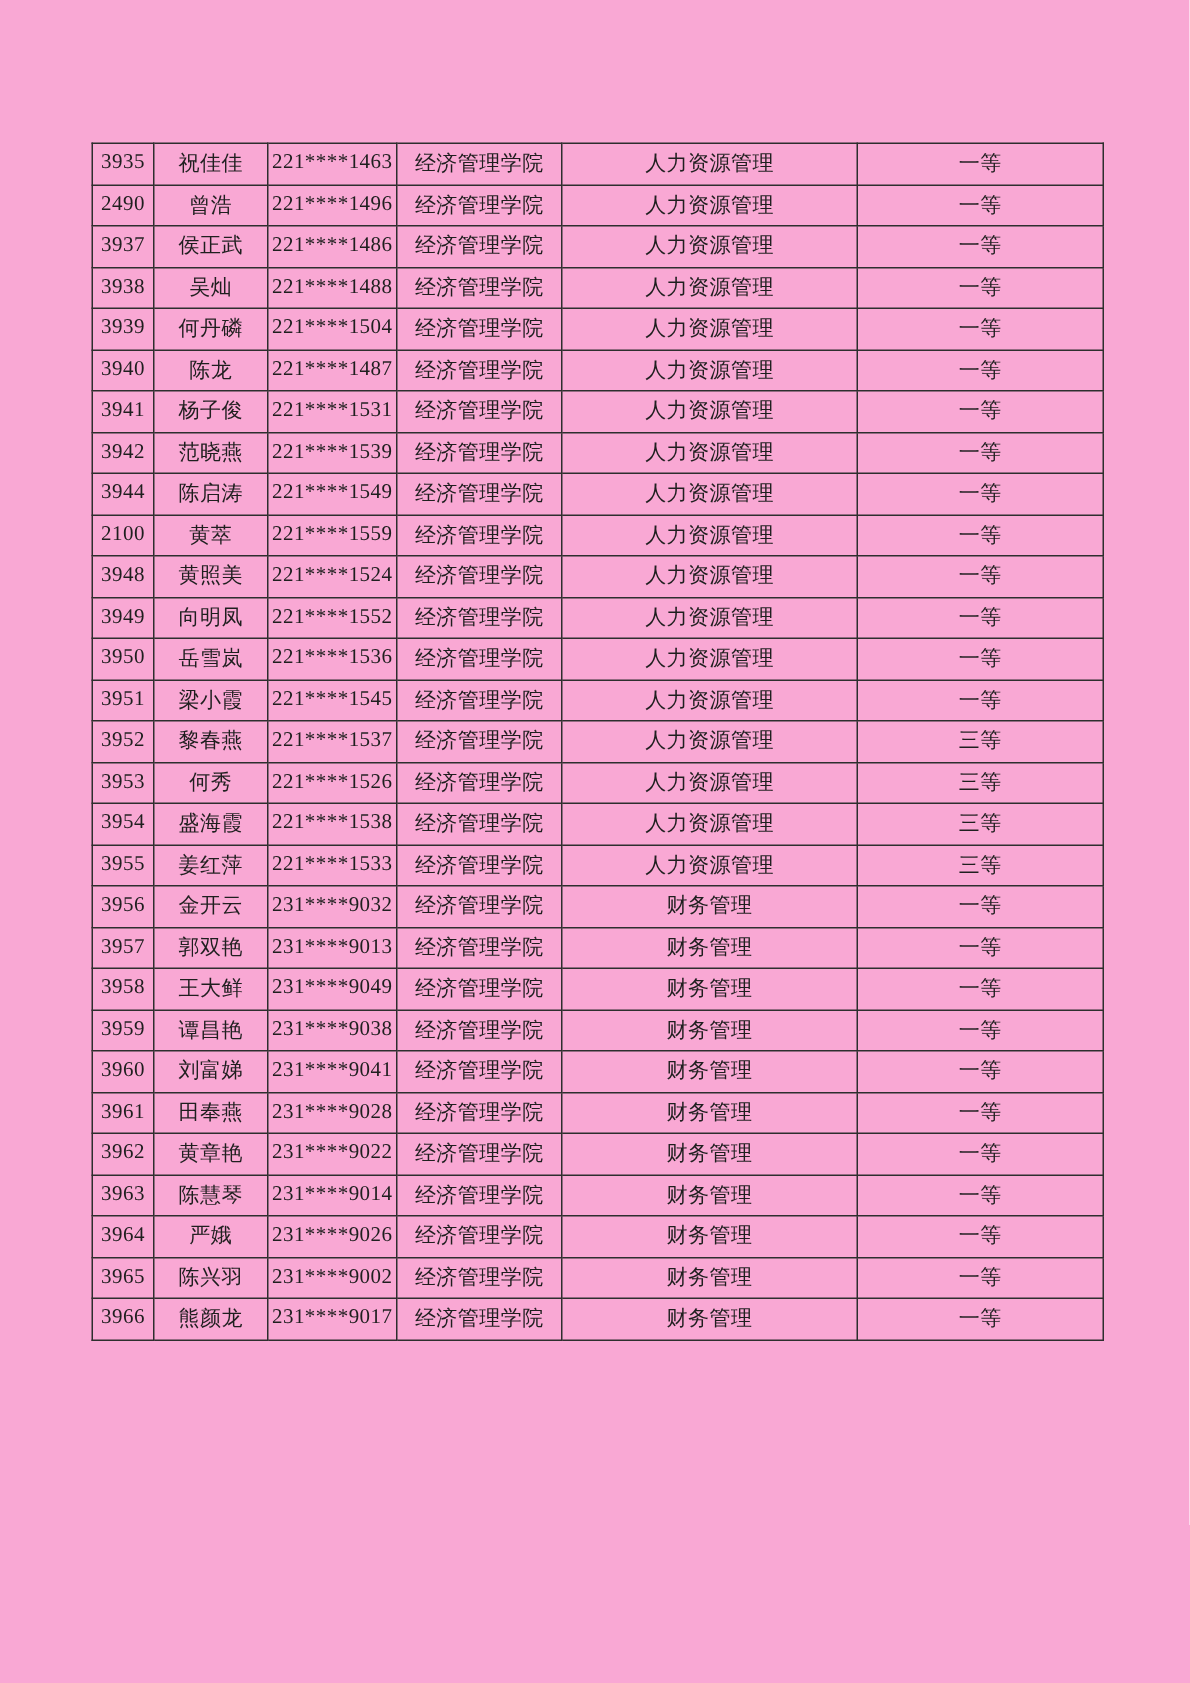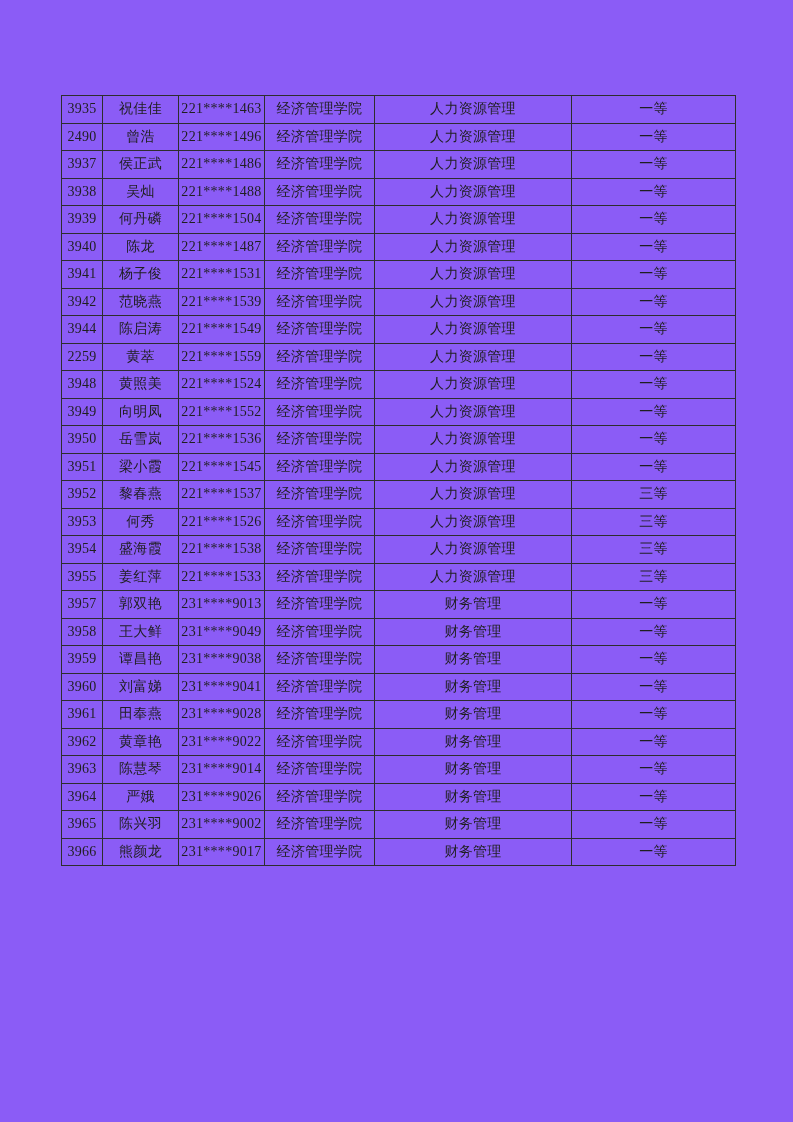--- a/index.html
+++ b/index.html
@@ -5,21 +5,21 @@
   * { margin: 0; padding: 0; box-sizing: border-box; }
   html, body { background: #ffffff; }
   body {
     font-family: "Liberation Serif", "DejaVu Serif", serif;
     color: #1f1f1f;
   }
   .page {
     position: relative;
     width: 793px;
     height: 1122px;
-    background: #8b5cf6;
+    background: #f9a8d4;
     overflow: hidden;
   }
   table.award-table {
     position: absolute;
     left: 61px;
     top: 95px;
     width: 674px;
     border-collapse: collapse;
     table-layout: fixed;
   }
@@ -118,21 +118,21 @@
         </tr>
         <tr>
           <td class="col-id">3944</td>
           <td class="col-name">陈启涛</td>
           <td class="col-sno">221****1549</td>
           <td class="col-college">经济管理学院</td>
           <td class="col-major">人力资源管理</td>
           <td class="col-award">一等</td>
         </tr>
         <tr>
-          <td class="col-id">2259</td>
+          <td class="col-id">2100</td>
           <td class="col-name">黄萃</td>
           <td class="col-sno">221****1559</td>
           <td class="col-college">经济管理学院</td>
           <td class="col-major">人力资源管理</td>
           <td class="col-award">一等</td>
         </tr>
         <tr>
           <td class="col-id">3948</td>
           <td class="col-name">黄照美</td>
           <td class="col-sno">221****1524</td>
@@ -188,20 +188,28 @@
           <td class="col-major">人力资源管理</td>
           <td class="col-award">三等</td>
         </tr>
         <tr>
           <td class="col-id">3955</td>
           <td class="col-name">姜红萍</td>
           <td class="col-sno">221****1533</td>
           <td class="col-college">经济管理学院</td>
           <td class="col-major">人力资源管理</td>
           <td class="col-award">三等</td>
+        </tr>
+        <tr>
+          <td class="col-id">3956</td>
+          <td class="col-name">金开云</td>
+          <td class="col-sno">231****9032</td>
+          <td class="col-college">经济管理学院</td>
+          <td class="col-major">财务管理</td>
+          <td class="col-award">一等</td>
         </tr>
         <tr>
           <td class="col-id">3957</td>
           <td class="col-name">郭双艳</td>
           <td class="col-sno">231****9013</td>
           <td class="col-college">经济管理学院</td>
           <td class="col-major">财务管理</td>
           <td class="col-award">一等</td>
         </tr>
         <tr>

